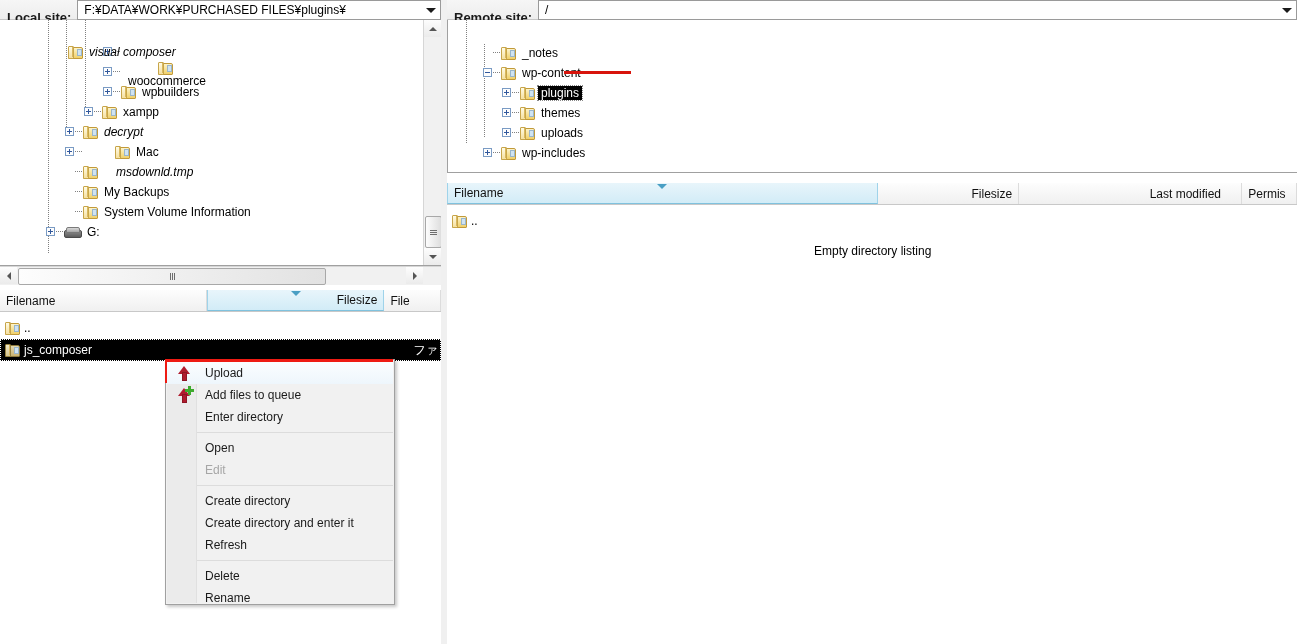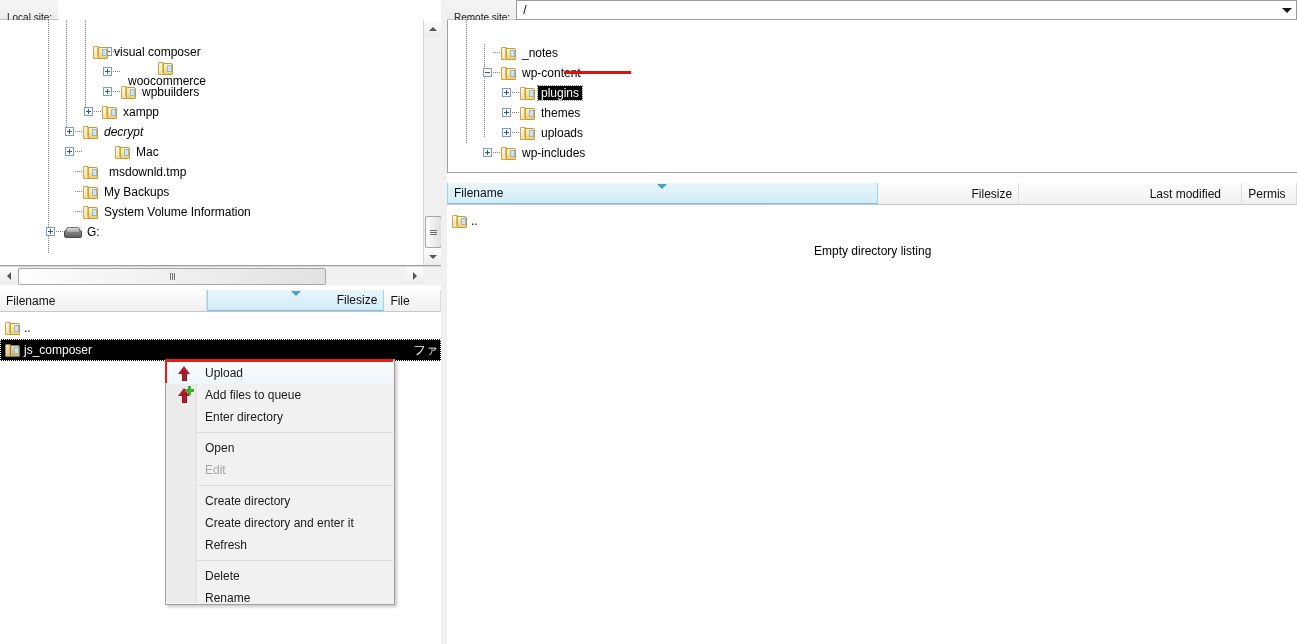--- a/index.html
+++ b/index.html
@@ -12,21 +12,21 @@
   }
   .app{position:absolute;inset:0;}
   .sunken{border:1px solid #a0a0a0;background:#fff;}
 
   
   .pathbar{position:absolute;top:0;height:20px;display:flex;align-items:stretch;box-sizing:border-box;}
   .pathbar .lbl{
     display:flex;align-items:center;padding:16px 6px 0 7px;
     background:linear-gradient(#f6f6f6,#ededed);
     border:1px solid #c6c6c6;border-right:none;border-top:none;border-left:none;
-    font-size:10px;color:#1a1a1a;white-space:nowrap;
+    font-size:13px;color:#1a1a1a;white-space:nowrap;font-weight:bold;
   }
   .pathbar .combo{
     flex:1;display:flex;align-items:center;
     background:#ffffff;border:1px solid #9a9a9a;
     box-sizing:border-box;position:relative;
   }
   .pathbar .combo .val{
     padding-left:6px;font-size:12px;color:#000;white-space:nowrap;overflow:hidden;
     flex:1;
   }
@@ -131,31 +131,37 @@
   
   .vsplit{position:absolute;background:#f0f0f0;}
 </style>
 </head>
 <body>
 
 <div class="app">
 
   <div class="pathbar" style="left:0;width:441px;">
     <div class="lbl">Local site:</div>
+    <div class="combo">
+      <div class="val">F:¥DATA¥WORK¥PURCHASED FILES¥plugins¥</div>
+      <div class="arrow">
+          <span class="tri-d"></span>
+        </div>
+    </div>
   </div>
 
   <div class="tree sunken" style="left:0;top:20px;width:441px;height:245px;border-left:none;border-top:none;">
 
     <div class="vline" style="left:48px;top:0;height:234px;"></div>
     <div class="vline" style="left:66px;top:0;height:113px;"></div>
     <div class="vline" style="left:85px;top:0;height:93px;"></div>
     <div id="local-tree-rows">
         <span class="exp plus" style="left: 103px; top: 27px;"></span>
         <div class="hline" style="left: 113px; top: 31px; width: 7px;"></div>
-        <div class="trow" style="top: 22px; left: 0px; padding-left: 93px;">
+        <div class="trow" style="top: 22px; left: 0px; padding-left: 68px; font-style: italic;">
           <span class="folder">
             <span class="back"></span>
             <span class="flap"></span>
             <span class="spine"></span>
             <span class="tab"></span>
           </span>
           <span class="tlabel" style="margin-left: 4px;">visual composer</span>
         </div>
         <span class="exp plus" style="left: 103px; top: 47px;"></span>
         <div class="hline" style="left: 113px; top: 51px; width: 7px;"></div>
@@ -213,21 +219,21 @@
           <span class="tlabel" style="margin-left: 4px;">Mac</span>
         </div>
         <div class="hline" style="left: 75px; top: 151px; width: 7px;"></div>
         <div class="trow" style="top: 142px; left: 0px; padding-left: 83px;">
           <span class="folder">
             <span class="back"></span>
             <span class="flap"></span>
             <span class="spine"></span>
             <span class="tab"></span>
           </span>
-          <span class="tlabel" style="margin-left: 9px;">msdownld.tmp</span>
+          <span class="tlabel" style="margin-left: 16px; font-style: italic;">msdownld.tmp</span>
         </div>
         <div class="hline" style="left: 75px; top: 171px; width: 7px;"></div>
         <div class="trow" style="top: 162px; left: 0px; padding-left: 83px;">
           <span class="folder">
             <span class="back"></span>
             <span class="flap"></span>
             <span class="spine"></span>
             <span class="tab"></span>
           </span>
           <span class="tlabel" style="margin-left: 4px;">My Backups</span>

